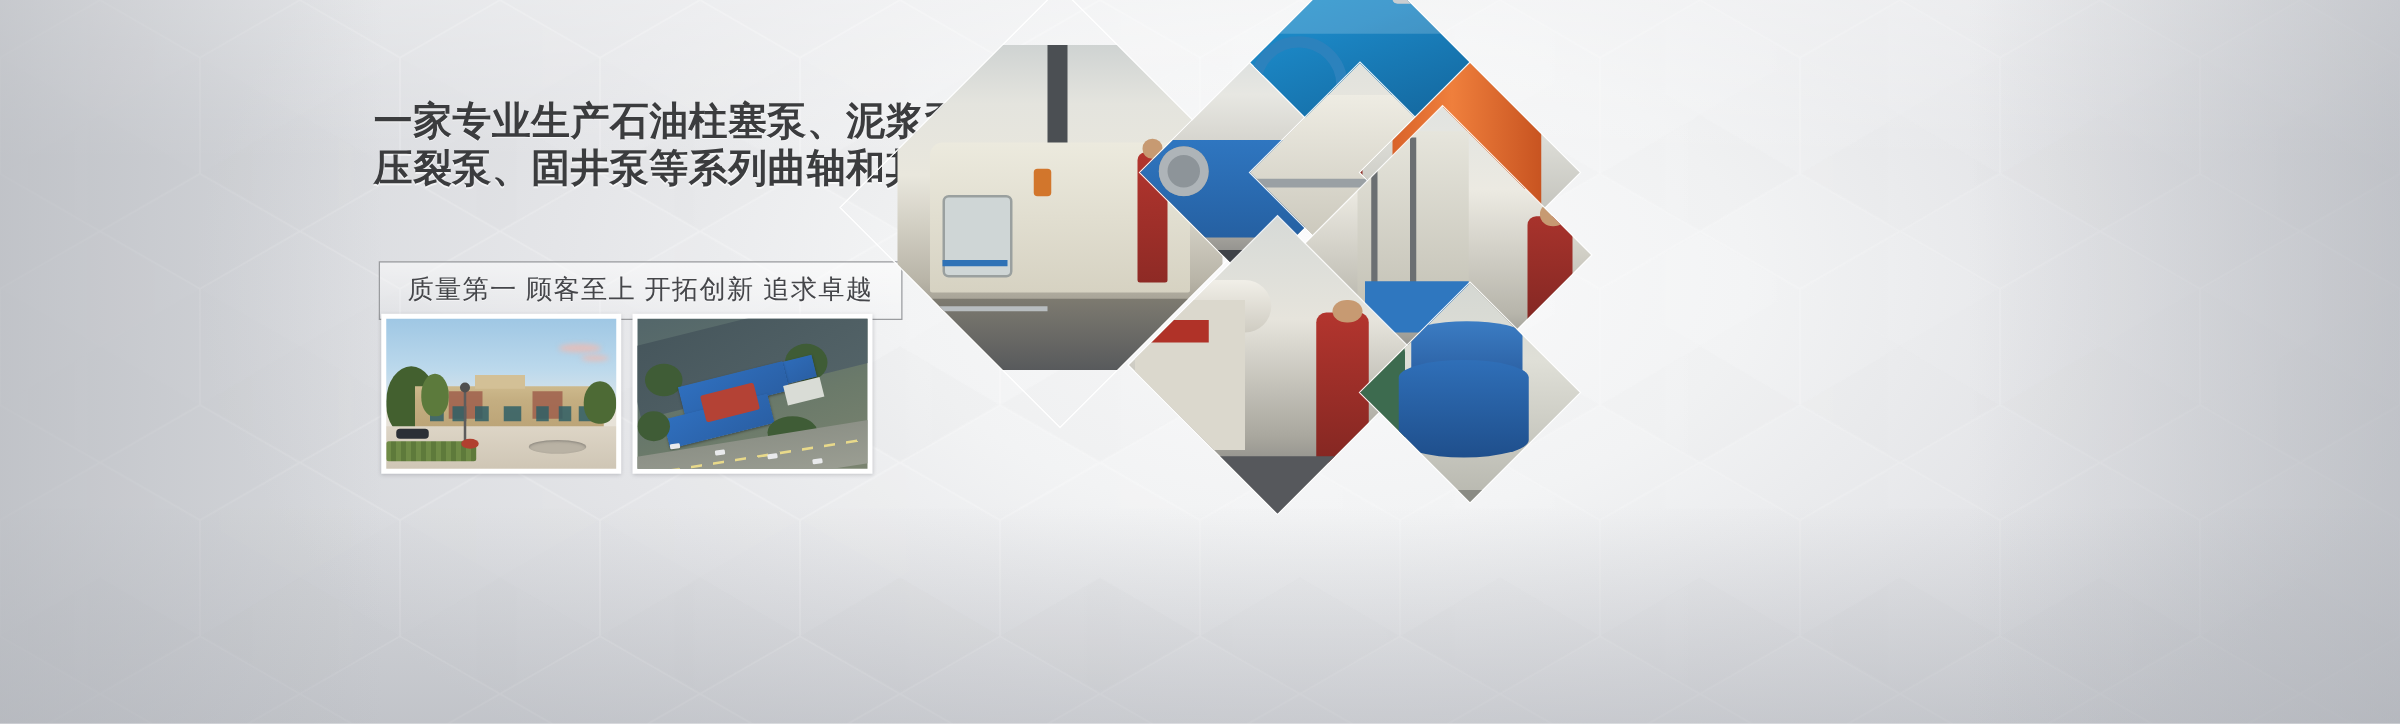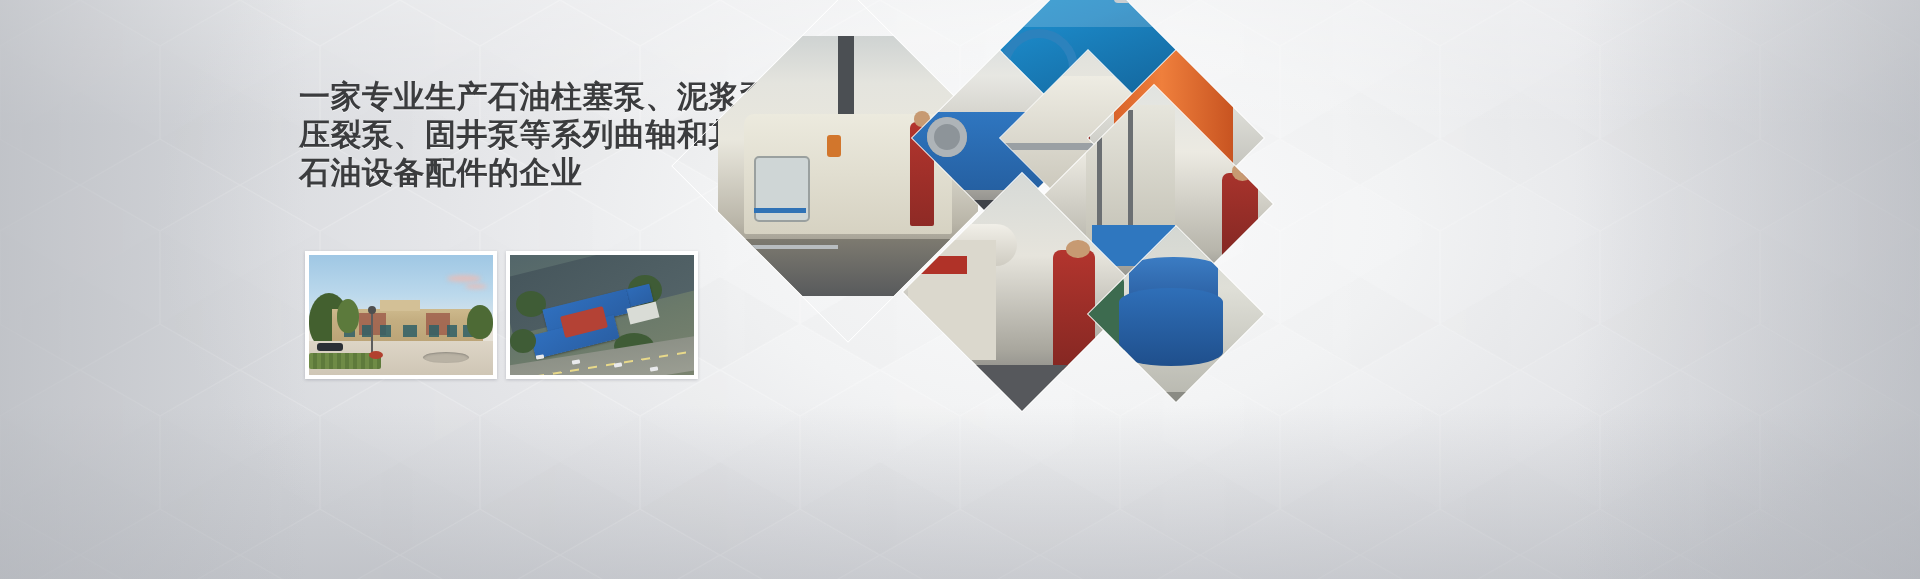--- a/index.html
+++ b/index.html
@@ -261,23 +261,25 @@
           <rect width="1920" height="579" fill="url(#fade)"></rect>
         </mask>
     </defs>
     <rect width="1920" height="579" fill="url(#hex)" mask="url(#m)"></rect>
   </svg>
   <div class="vig"></div>
 
   <div class="copy">
     <div class="headline">一家专业生产石油柱塞泵、泥浆泵、</div>
     <div class="headline">压裂泵、固井泵等系列曲轴和其他</div>
-    <div class="headline">石油设备配件的企业</div>
   </div>
 
+  <div class="tagbox">
+    <div class="tagtext">质量第一  顾客至上  开拓创新  追求卓越</div>
+  </div>
 
   <div class="thumbs">
 
     <div class="thumb">
       <div class="inner ph-office">
         <div class="cloud c1"></div>
         <div class="cloud c2"></div>
         <div class="tree t1"></div>
         <div class="bldg">
           <div class="brick" style="left:18%;width:18%;"></div>

